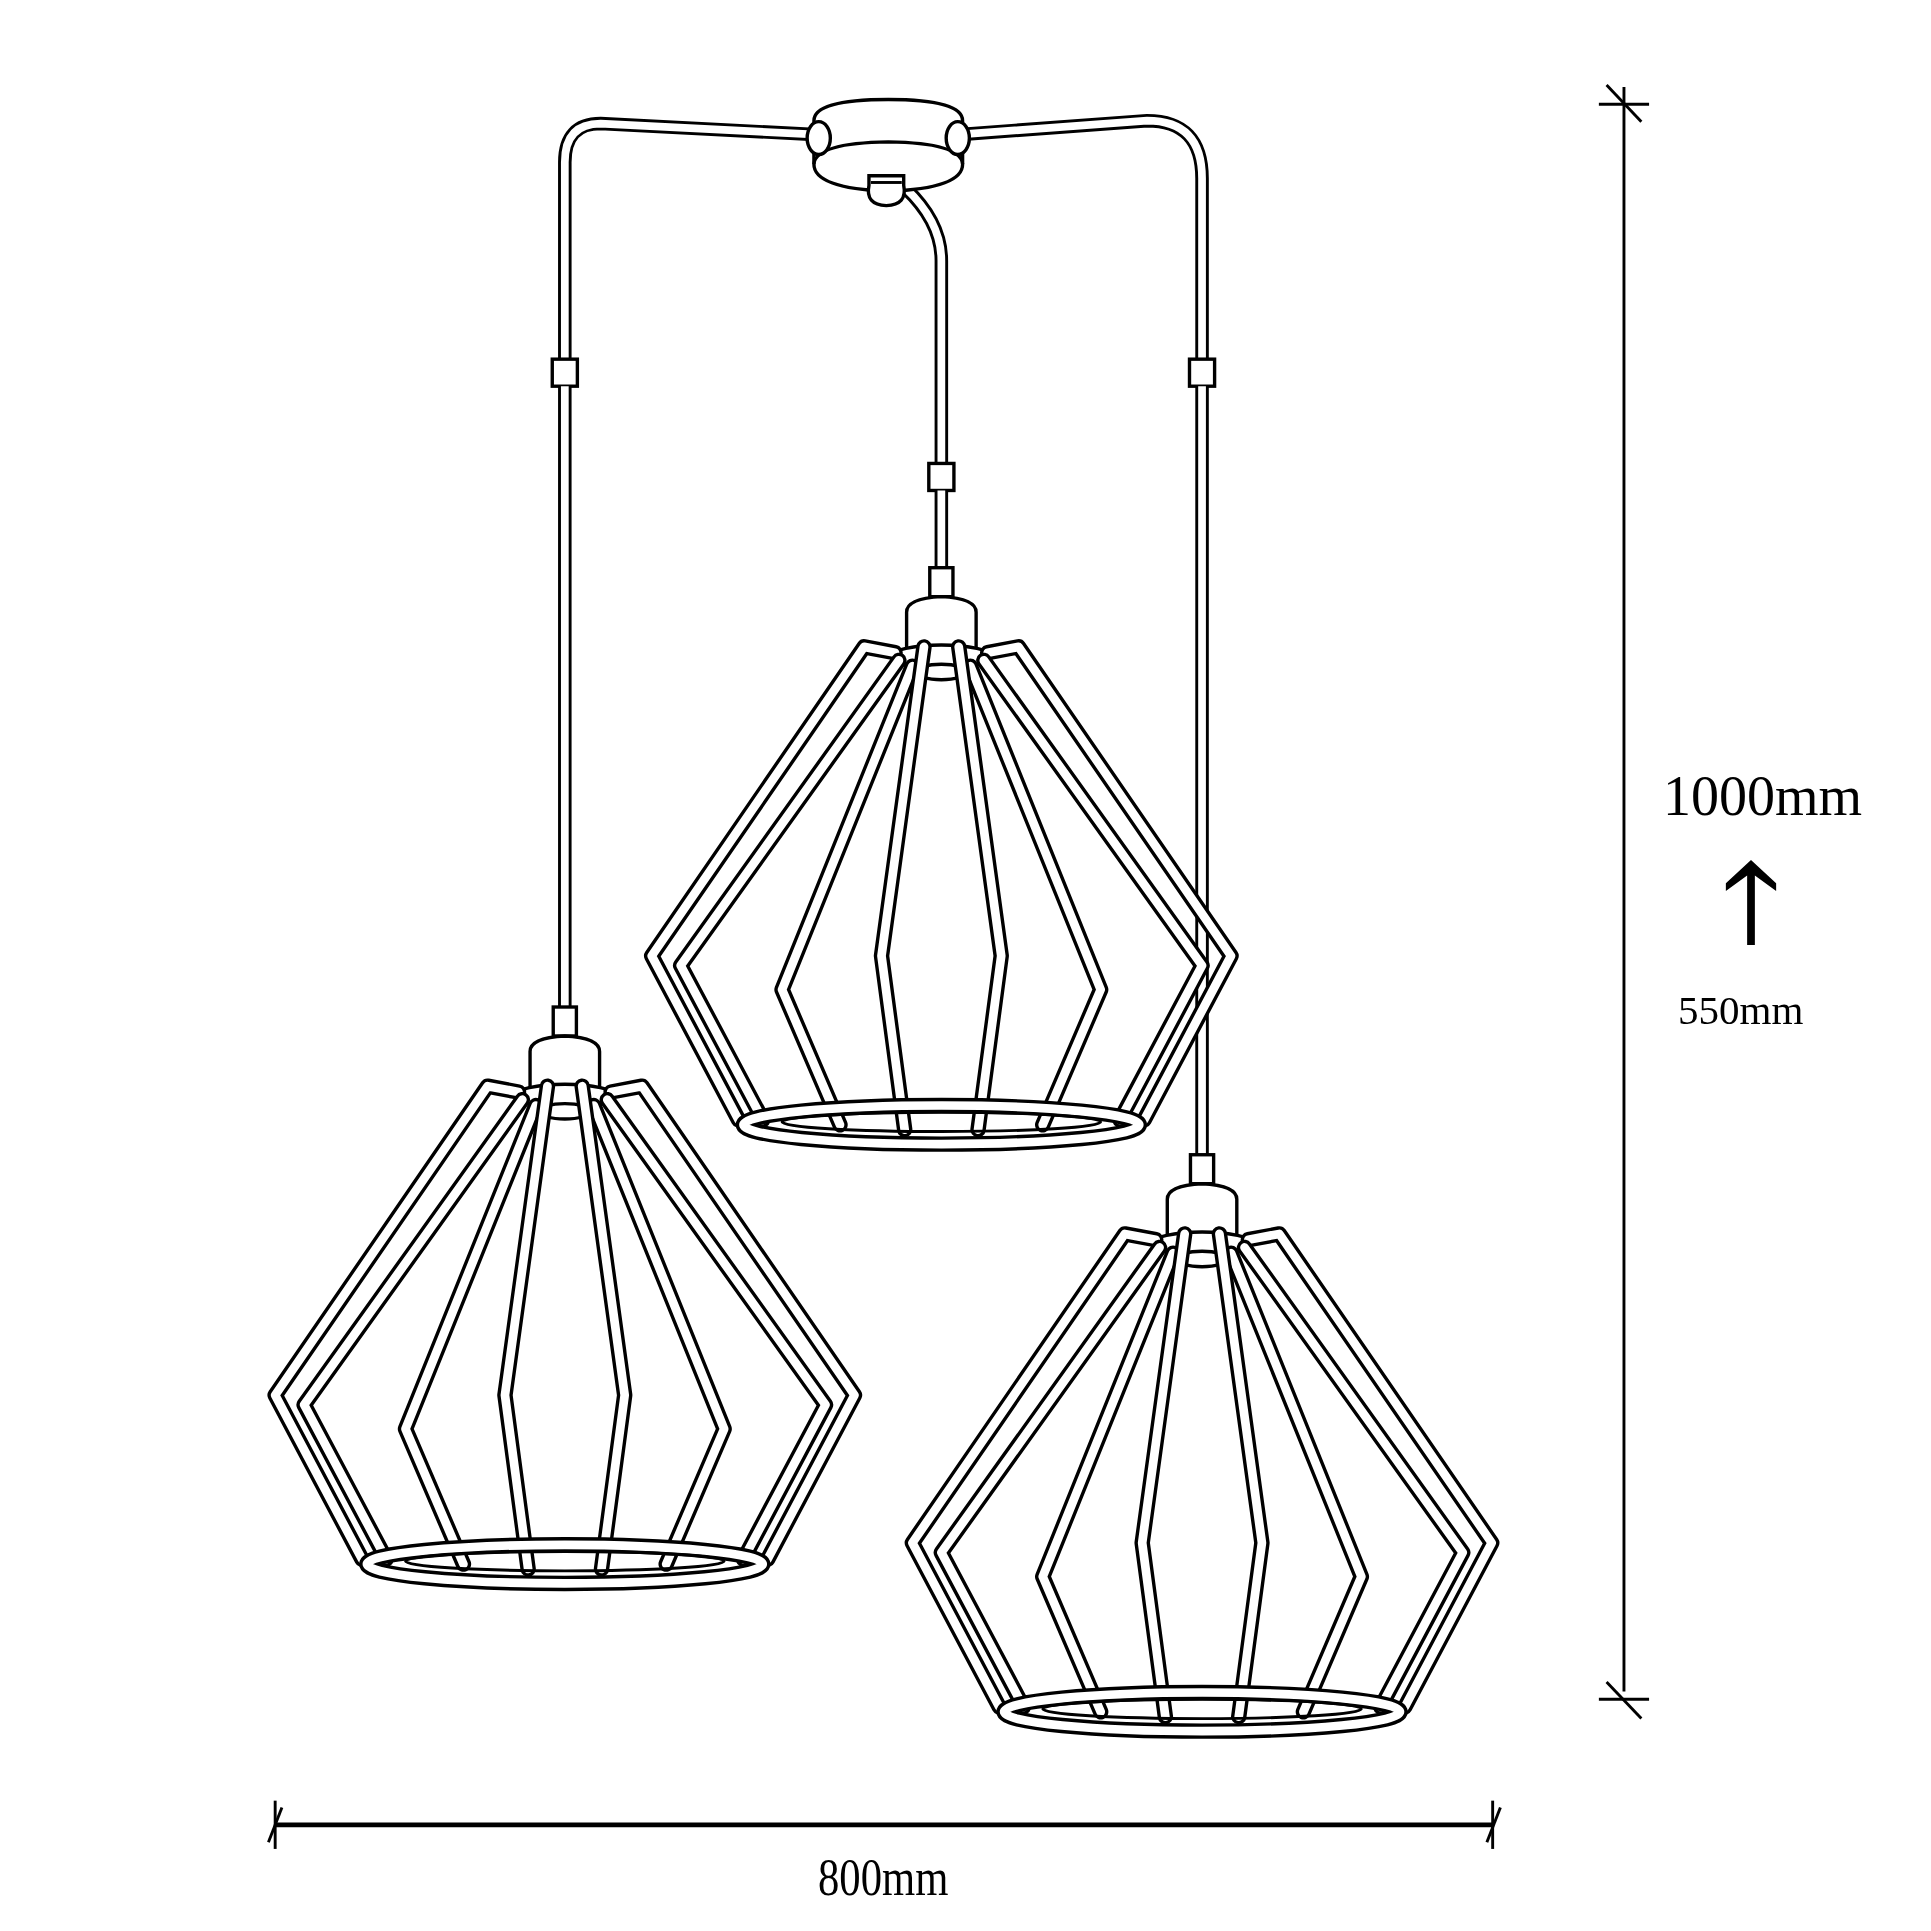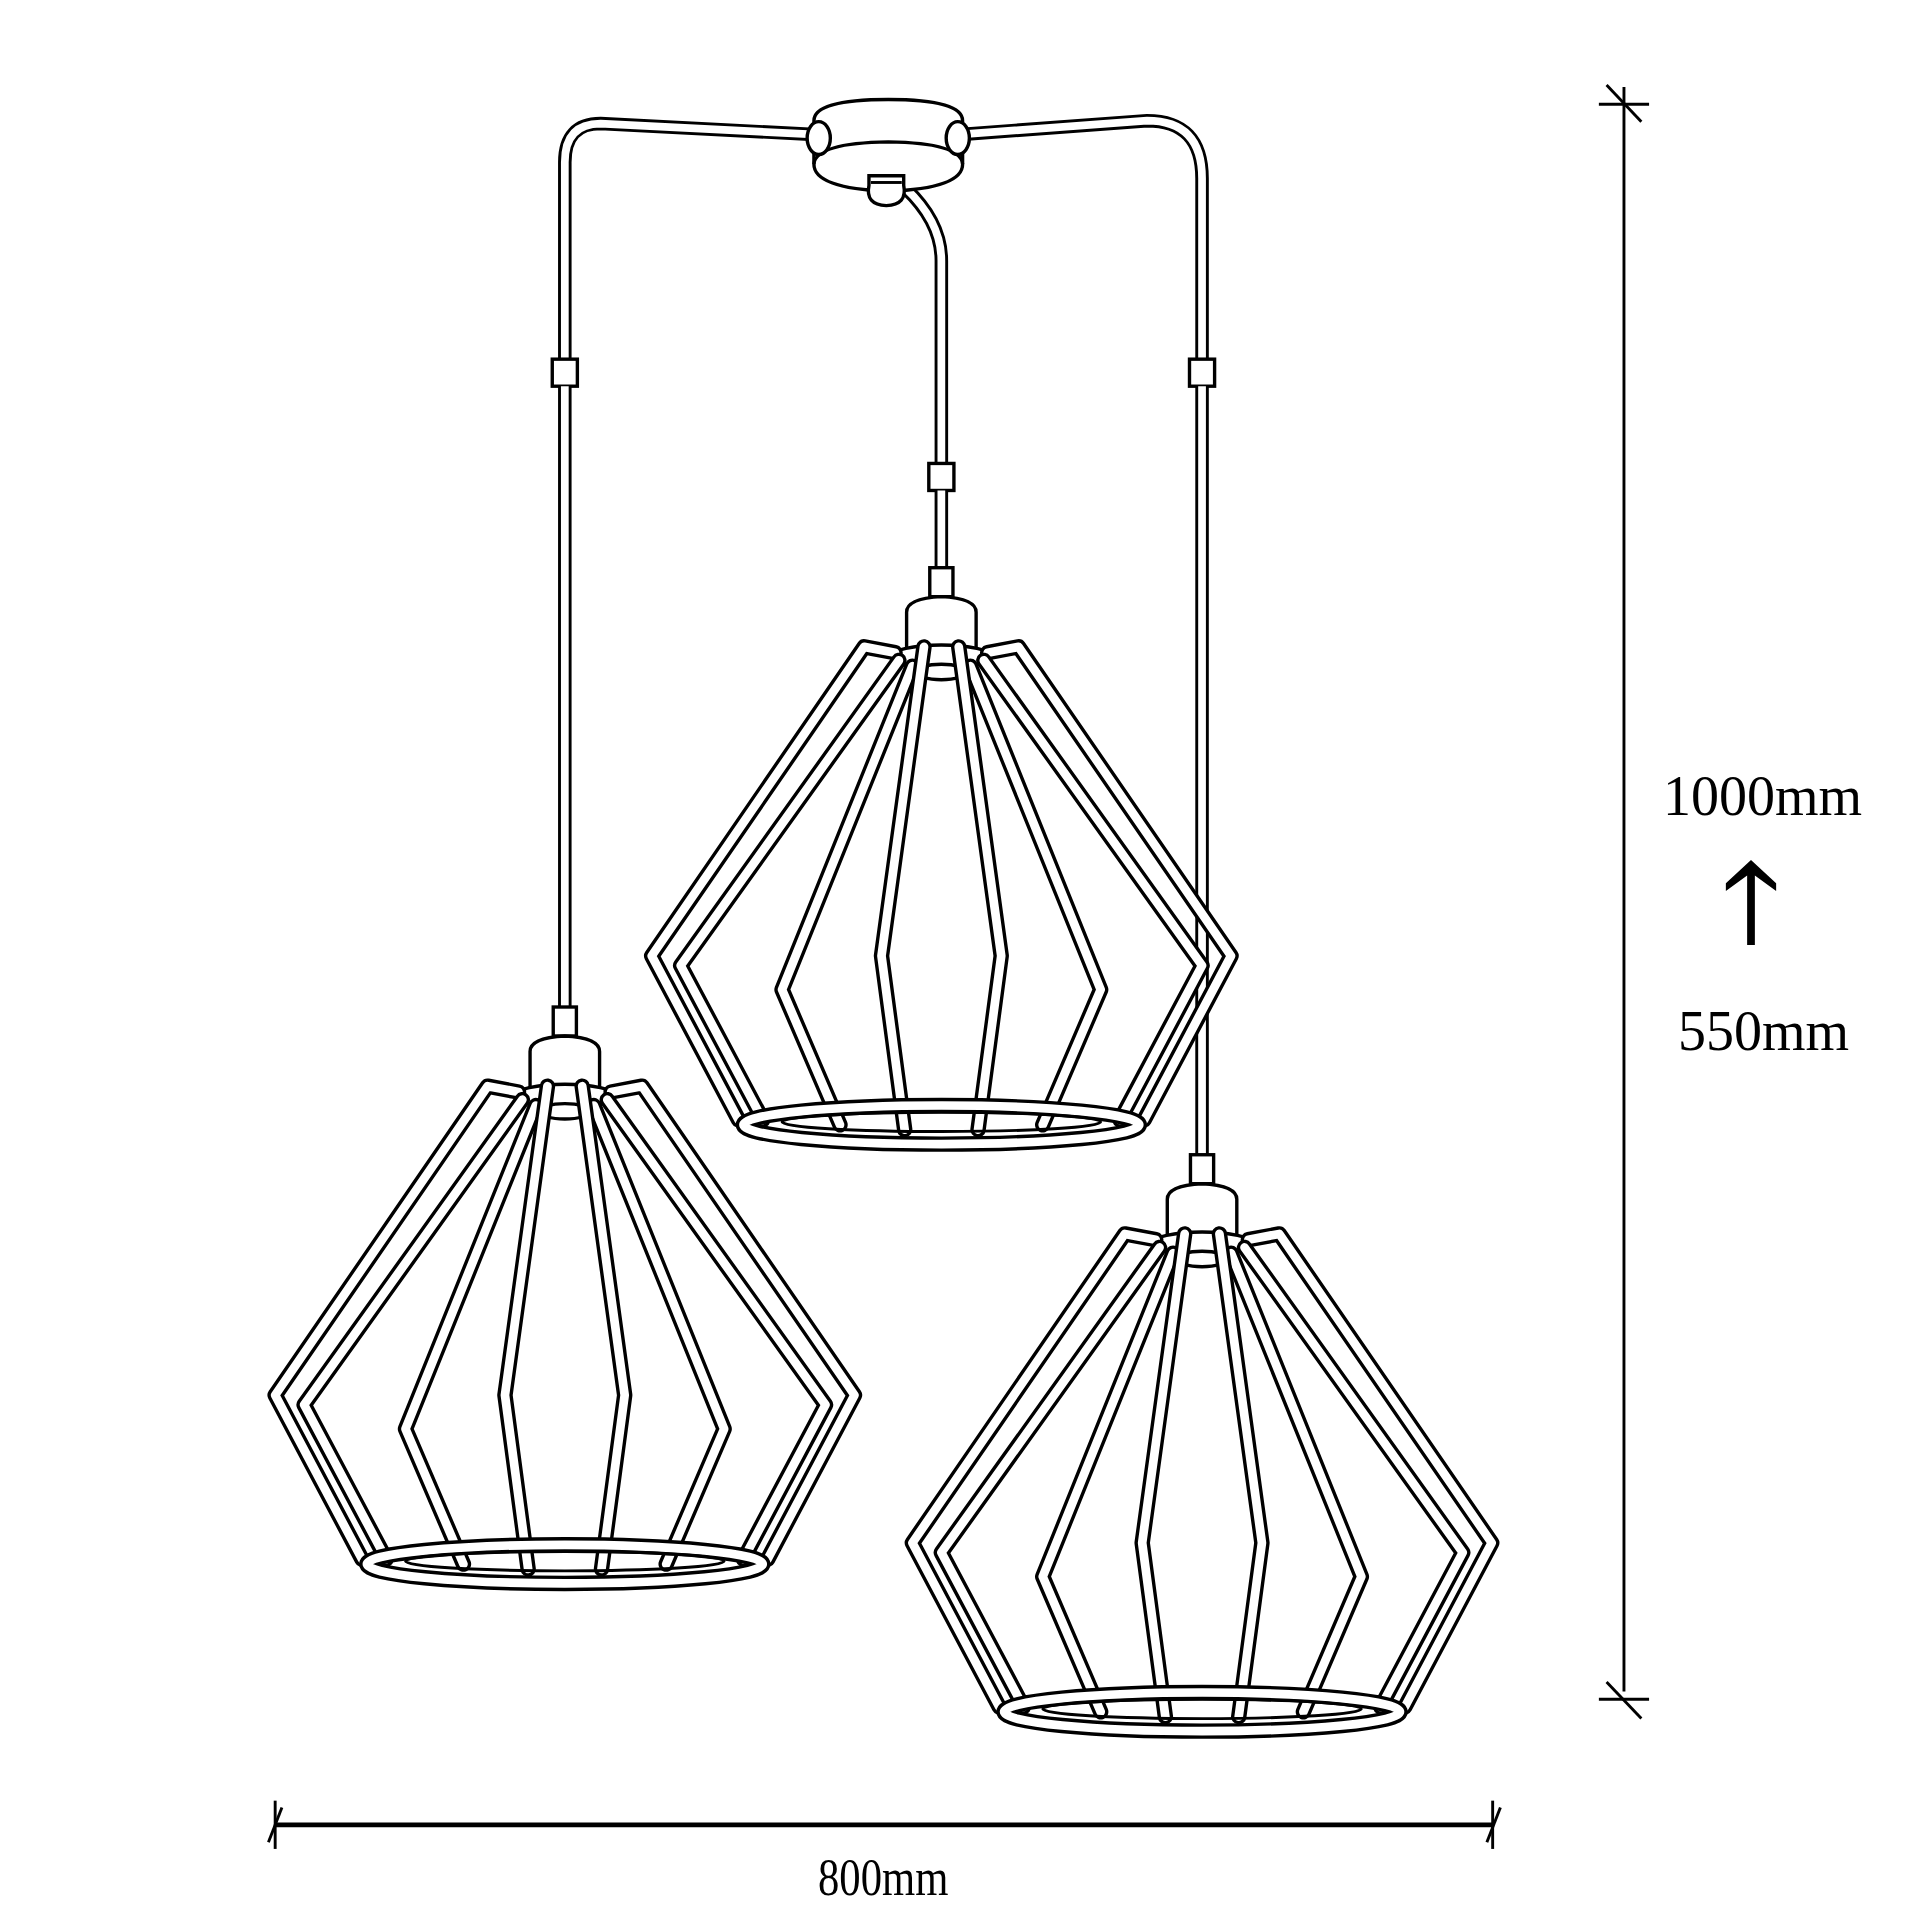--- a/index.html
+++ b/index.html
@@ -14,21 +14,21 @@
     .dim { stroke: #000; stroke-width: 3; fill: none; }
     .dim-main { stroke: #000; stroke-width: 5; fill: none; }
     .label {
       position: absolute;
       font-family: "Liberation Serif", "DejaVu Serif", serif;
       color: #000;
       white-space: nowrap;
       line-height: 1;
     }
     .lbl-1000 { left: 1663px; top: 768px; font-size: 56px; }
-    .lbl-550 { left: 1678px; top: 990px; font-size: 56px; margin-top: 13px; }
+    .lbl-550 { left: 1678px; top: 990px; font-size: 41px; }
     .lbl-800 { left: 818px; top: 1852px; font-size: 52px; transform: scaleX(0.82); transform-origin: left top; }
     .arrow-up { position: absolute; left: 1722px; top: 854px; width: 58px; height: 97px; }
   </style>
 </head>
 <body>
 
 <div class="canvas">
 
   <svg width="1931" height="1931" viewBox="0 0 2000 2000">
     <defs>

